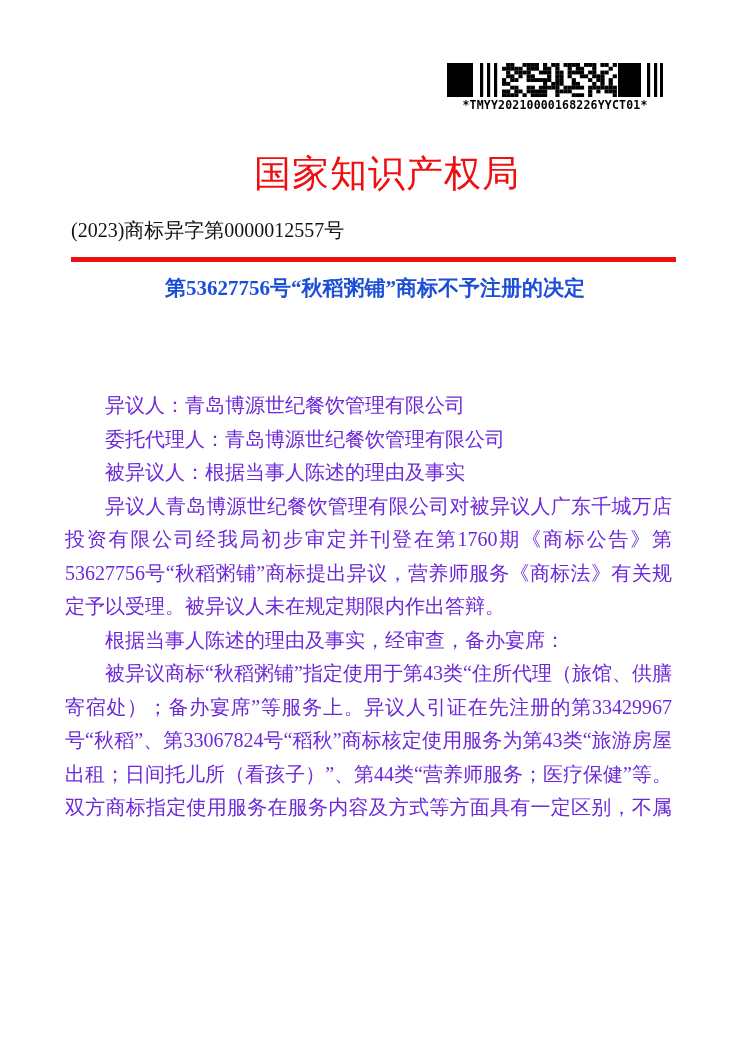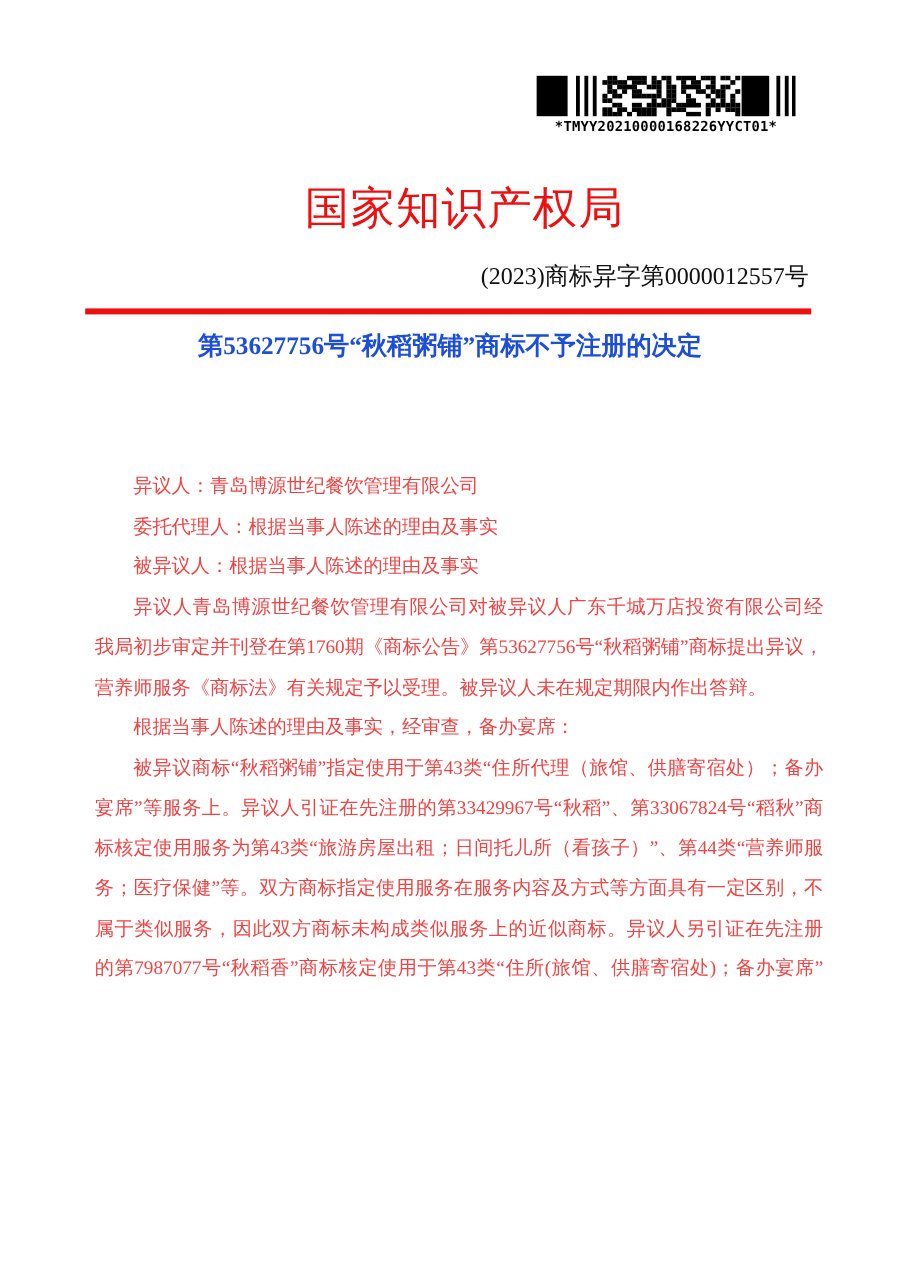--- a/index.html
+++ b/index.html
@@ -53,21 +53,21 @@
     color: var(--accent, #ee1010);
     padding-left: 12px;
   }
 
   
   .doc-number {
     position: absolute;
     top: 217px;
     left: 71px;
     width: 603px;
-    text-align: right;
+    text-align: left;
     font-size: 20px;
     color: #111;
   }
 
   
   .red-line {
     position: absolute;
     top: 257px;
     left: 71px;
     width: 605px;
@@ -85,26 +85,26 @@
     text-align: center;
     font-size: 21px;
     font-weight: 700;
     color: #1d4ed8;
   }
 
   
   .body {
     position: absolute;
     top: 389px;
-    left: 79px;
+    left: 65px;
     width: 607px;
-    font-size: 16px;
+    font-size: 20px;
     line-height: 33.5px;
     text-align: justify;
-    color: #ef4444;
+    color: #6d28d9;
   }
   .body p {
     margin: 0;
     padding: 0;
     text-indent: 2em;
   }
 </style>
 </head>
 <body>
 
@@ -276,20 +276,20 @@
   <h1 class="authority">国家知识产权局</h1>
 
   <div class="doc-number">(2023)商标异字第0000012557号</div>
 
   <div class="red-line"></div>
 
   <h2 class="decision-title">第53627756号“秋稻粥铺”商标不予注册的决定</h2>
 
   <div class="body" id="body-container">
       <p>异议人：青岛博源世纪餐饮管理有限公司</p>
-      <p>委托代理人：根据当事人陈述的理由及事实</p>
+      <p>委托代理人：青岛博源世纪餐饮管理有限公司</p>
       <p>被异议人：根据当事人陈述的理由及事实</p>
       <p>异议人青岛博源世纪餐饮管理有限公司对被异议人广东千城万店投资有限公司经我局初步审定并刊登在第1760期《商标公告》第53627756号“秋稻粥铺”商标提出异议，营养师服务《商标法》有关规定予以受理。被异议人未在规定期限内作出答辩。</p>
       <p>根据当事人陈述的理由及事实，经审查，备办宴席：</p>
       <p>被异议商标“秋稻粥铺”指定使用于第43类“住所代理（旅馆、供膳寄宿处）；备办宴席”等服务上。异议人引证在先注册的第33429967号“秋稻”、第33067824号“稻秋”商标核定使用服务为第43类“旅游房屋出租；日间托儿所（看孩子）”、第44类“营养师服务；医疗保健”等。双方商标指定使用服务在服务内容及方式等方面具有一定区别，不属于类似服务，因此双方商标未构成类似服务上的近似商标。异议人另引证在先注册的第7987077号“秋稻香”商标核定使用于第43类“住所(旅馆、供膳寄宿处)；备办宴席”等服务上。被异议商标显著部分“秋稻”与异议人引证商标文字构成、含义等相近，构成近似商标，被异议商标指定使用的“住所代理（旅馆、供膳寄宿处）；备办宴</p>
     </div>
 
 </div>
 
 </body></html>

